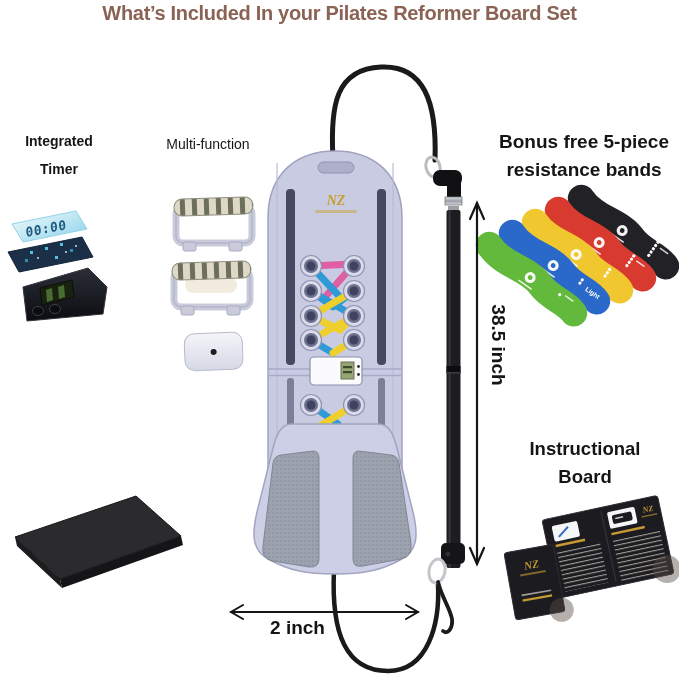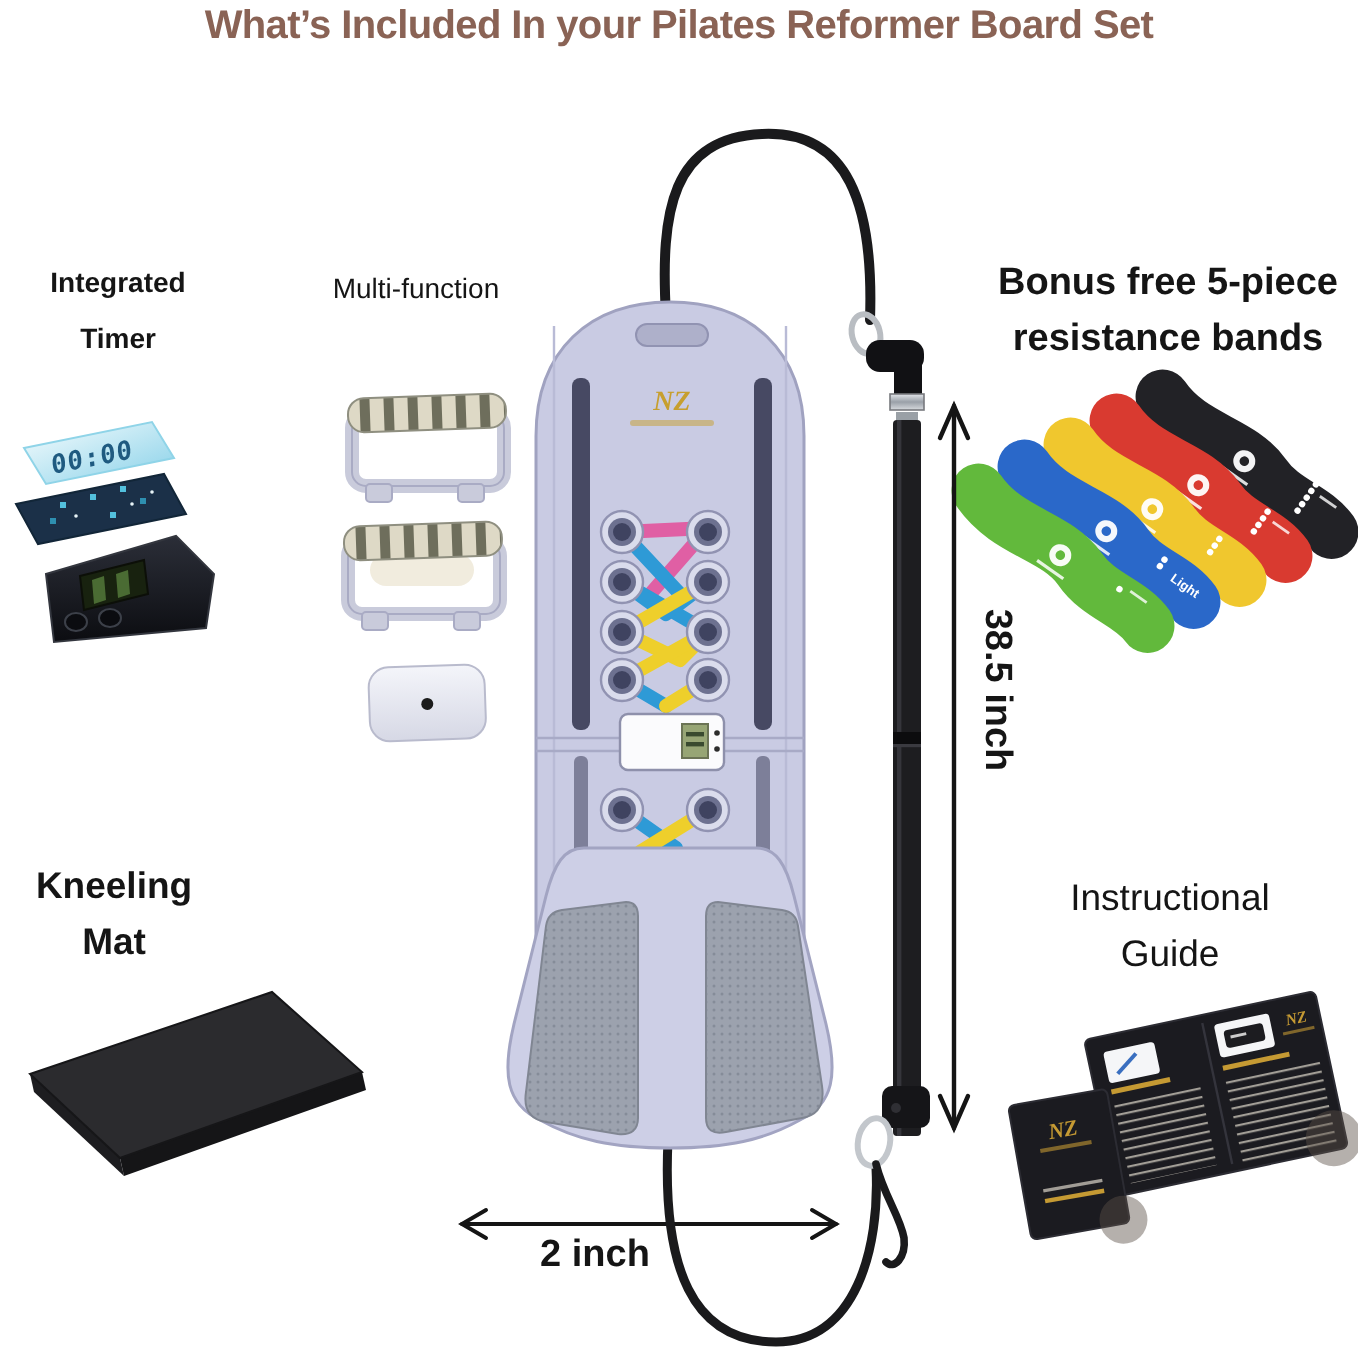--- a/index.html
+++ b/index.html
@@ -7,21 +7,21 @@
           font-family:"Liberation Sans",sans-serif;}
   .canvas svg{position:absolute;left:0;top:0;}
   .page-title{position:absolute;left:0;top:2px;width:679px;text-align:center;
     font-size:20px;font-weight:700;letter-spacing:-0.3px;color:#8a6355;white-space:nowrap;}
   .label{position:absolute;color:#151515;text-align:center;white-space:nowrap;}
   .label span{display:block;}
   .lbl-timer{left:0;top:127px;width:118px;font-size:14px;font-weight:600;line-height:28px;}
   .lbl-handle{left:140px;top:130px;width:136px;font-size:14px;font-weight:400;line-height:29px;}
   .lbl-bands{left:494px;top:128px;width:180px;font-size:19px;font-weight:700;line-height:28px;}
   .lbl-mat{left:0;top:429px;width:114px;font-size:18.5px;font-weight:700;line-height:28px;}
-  .lbl-guide{left:520px;top:435px;width:130px;font-size:18.5px;font-weight:400;line-height:28px;}
+  .lbl-guide{left:520px;top:435px;width:130px;font-size:18.5px;font-weight:700;line-height:28px;}
   .measure{position:absolute;color:#151515;font-size:19px;font-weight:700;text-align:center;white-space:nowrap;}
   .measure-h{left:452px;top:334px;width:92px;transform:rotate(90deg);}
   .measure-w{left:240px;top:617px;width:115px;}
 </style>
 </head>
 <body>
 
 <div class="canvas">
 
 <svg width="679" height="677" viewBox="0 0 679 677">
@@ -333,25 +333,21 @@
   <span>Integrated</span>
   <span>Timer</span>
 </div>
 <div class="label lbl-handle">
   <span>Multi-function</span>
 </div>
 <div class="label lbl-bands">
   <span>Bonus free 5-piece</span>
   <span>resistance bands</span>
 </div>
-<div class="label lbl-mat">
-  <span>Kneeling</span>
-  <span>Mat</span>
-</div>
 <div class="label lbl-guide">
   <span>Instructional</span>
-  <span>Guide</span>
+  <span>Board</span>
 </div>
 
 <div class="measure measure-h">38.5 inch</div>
 <div class="measure measure-w">2 inch</div>
 
 </div>
 
 </body></html>

